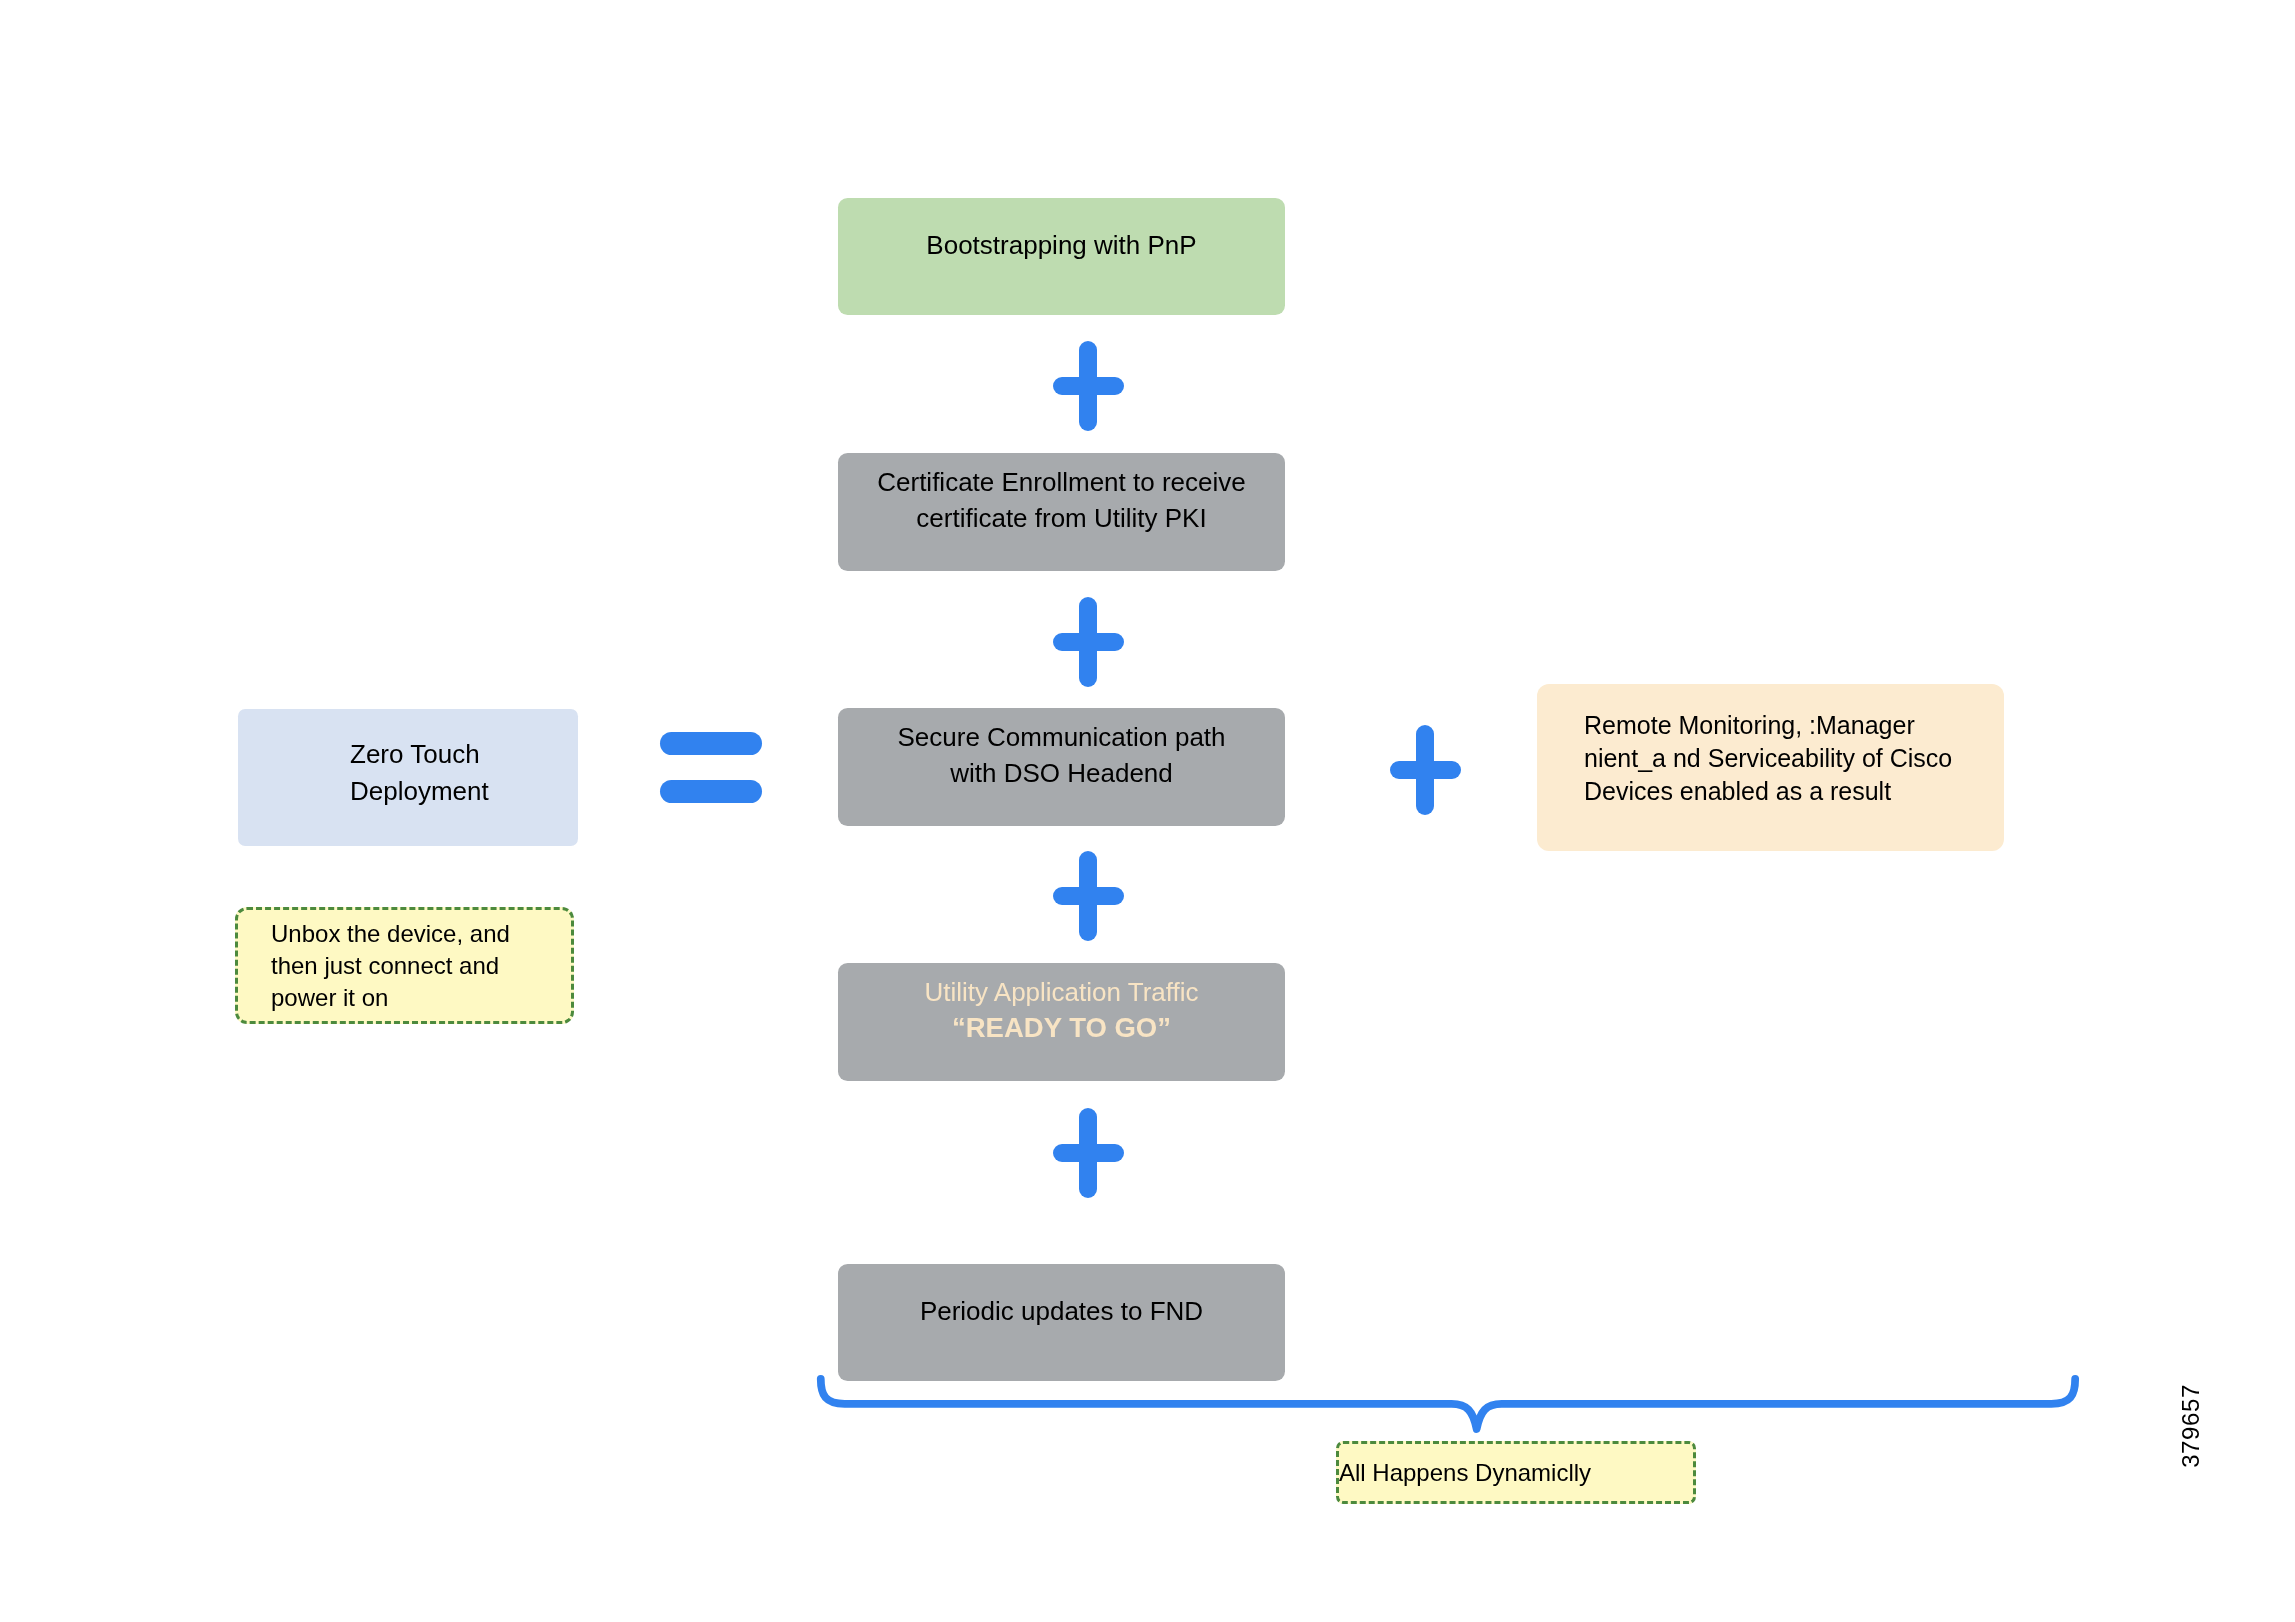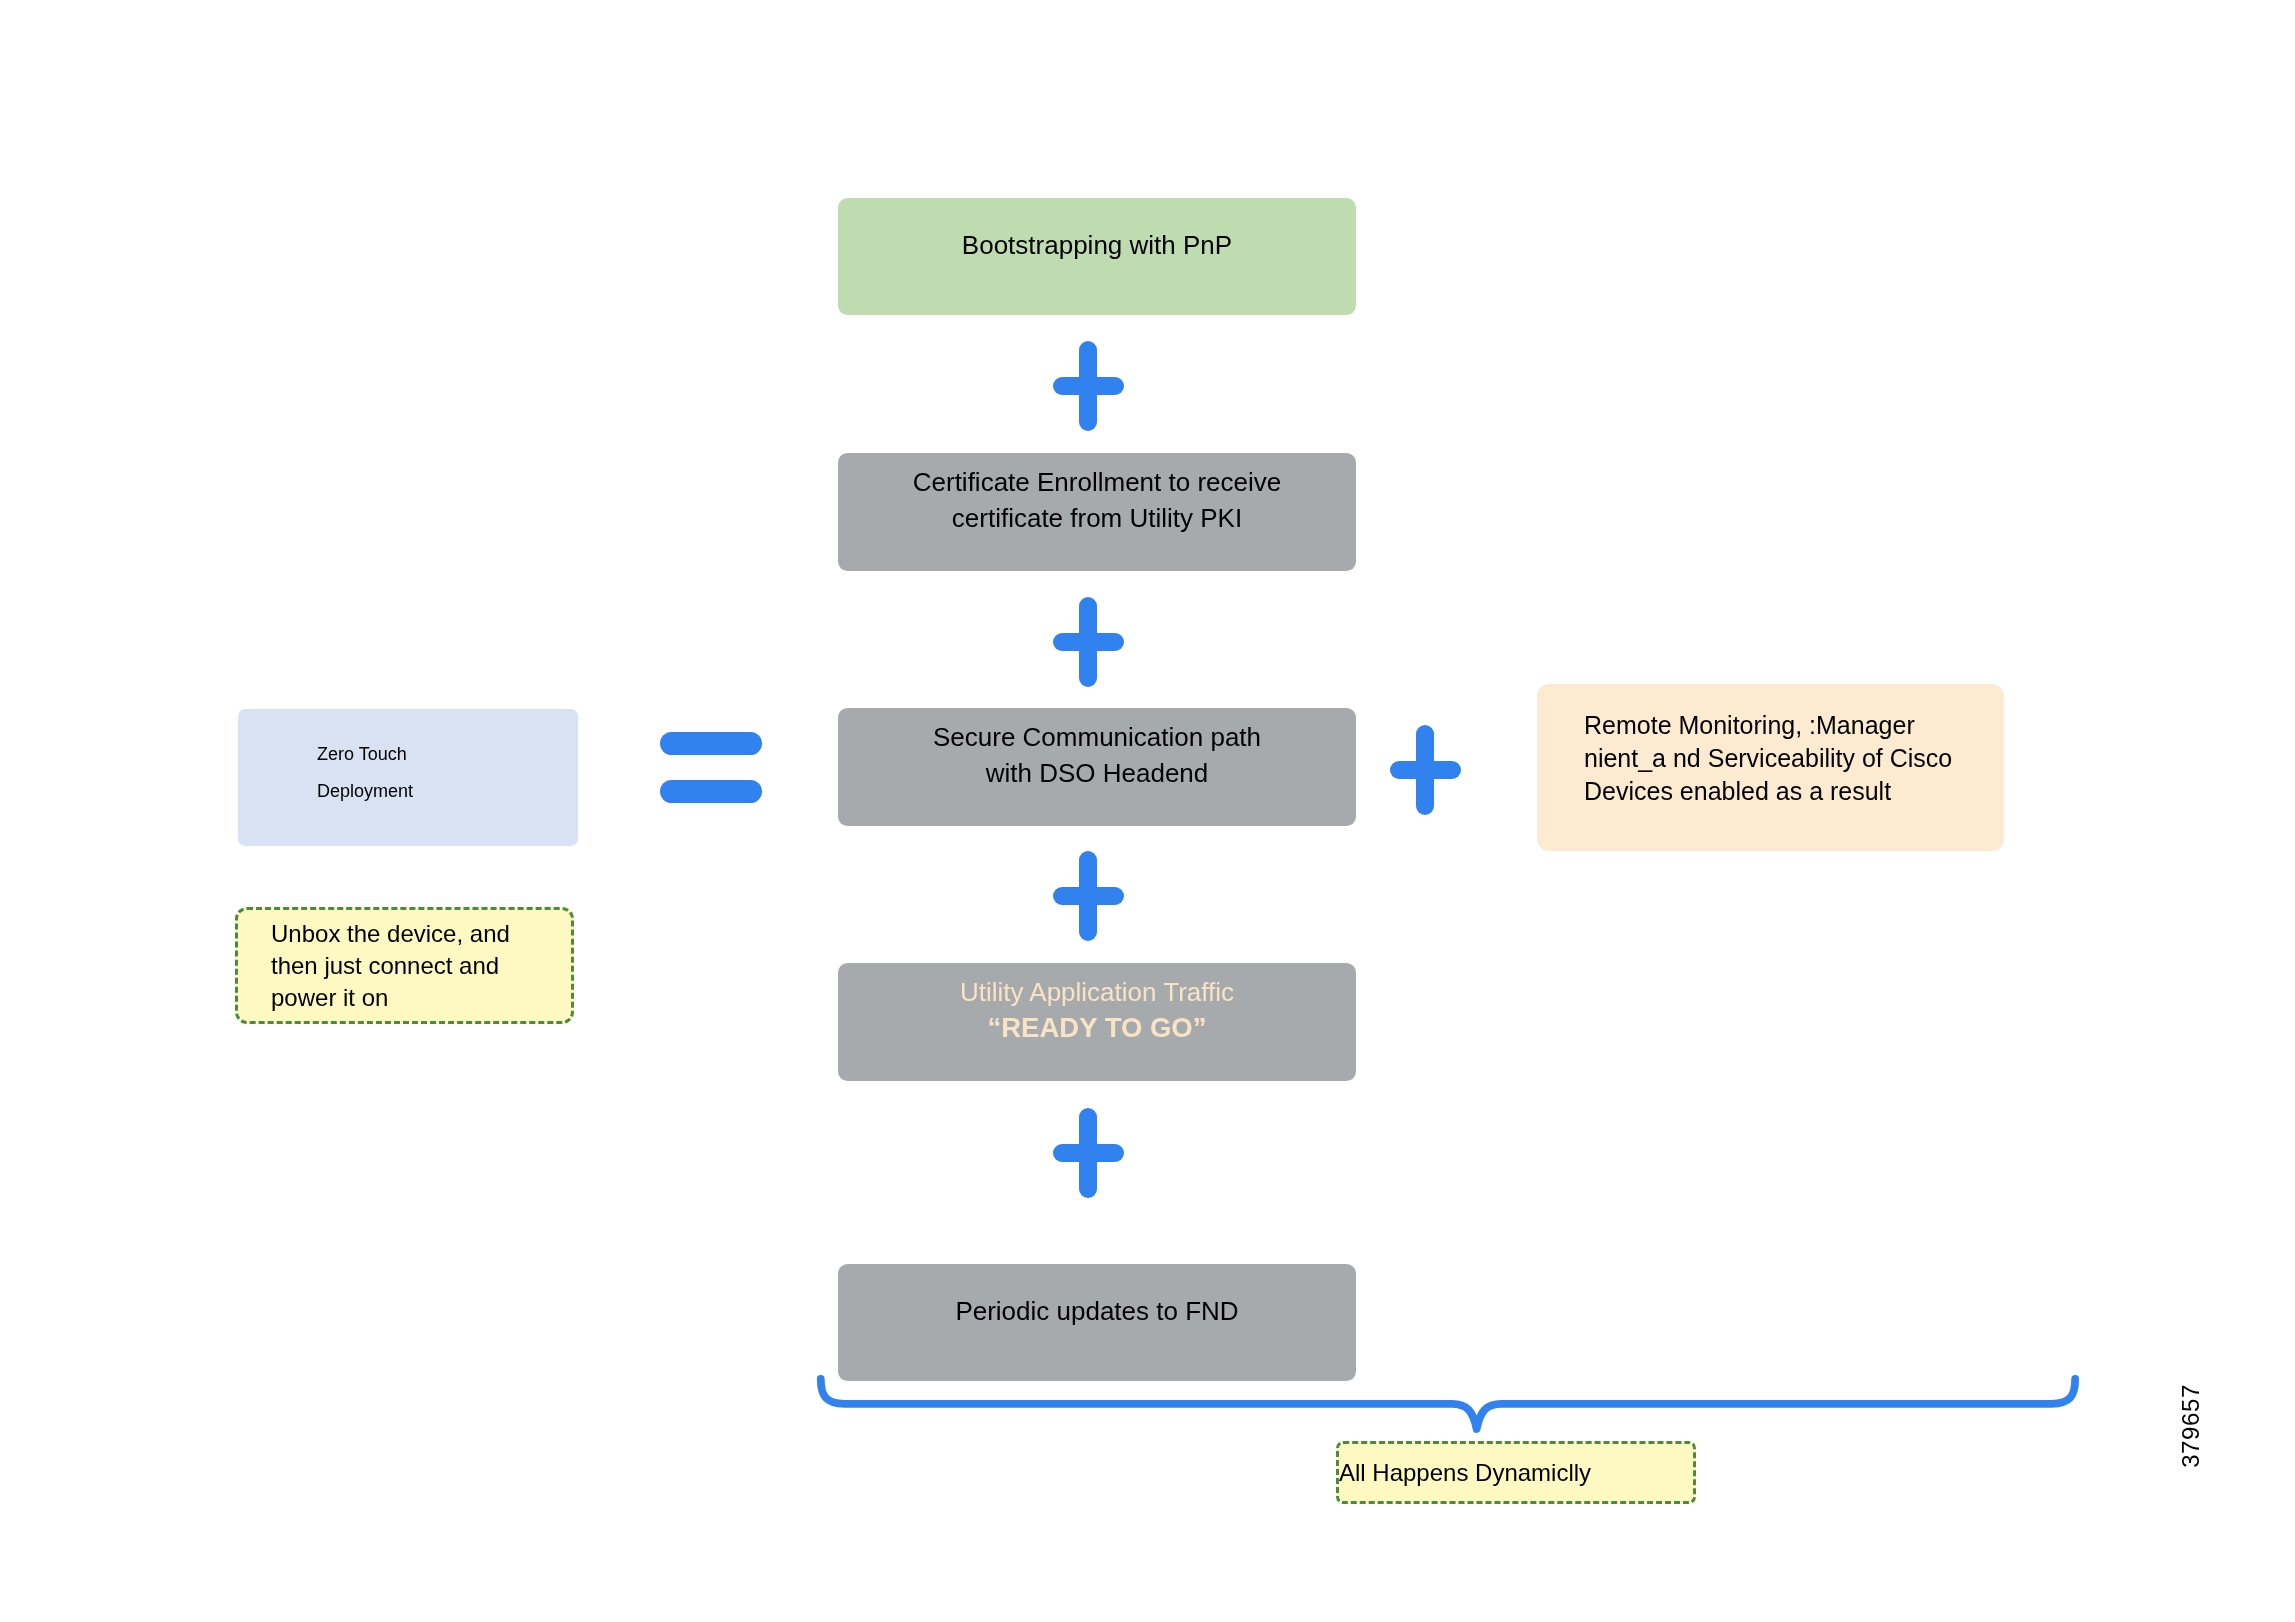--- a/index.html
+++ b/index.html
@@ -14,32 +14,32 @@
   }
   html,body{margin:0;padding:0;background:#ffffff;}
   .canvas{
     position:relative;width:2295px;height:1622px;background:#ffffff;overflow:hidden;
     font-family:"Liberation Sans", sans-serif;color:var(--text-black);
   }
   .box{position:absolute;display:flex;flex-direction:column;justify-content:center;box-sizing:border-box;}
   .box .line{white-space:nowrap;}
 
   
-  .stack-box{left:838px;width:518px;border-radius:9.6px;align-items:center;text-align:center;
+  .stack-box{left:838px;width:447px;border-radius:9.6px;align-items:center;text-align:center;
              font-size:26px;line-height:36px;padding-bottom:24px;}
   .box-green{top:198px;height:117px;background:var(--box-green);}
   .box-cert{top:453px;height:118px;background:var(--box-gray);justify-content:center;}
   .box-secure{top:708px;height:118px;background:var(--box-gray);}
   .box-utility{top:963px;height:118px;background:var(--box-gray);color:var(--text-cream);}
   .box-utility .bold-line{font-weight:bold;font-size:27.5px;}
   .box-periodic{top:1264px;height:117px;background:var(--box-gray);}
 
   
   .box-zero{left:238px;top:709px;width:340px;height:137px;background:var(--box-blue);
-            border-radius:7.2px;padding-left:79px;padding-bottom:9.6px;font-size:18px;line-height:37px;}
+            border-radius:7.2px;padding-left:112px;padding-bottom:9.6px;font-size:26px;line-height:37px;}
   .note{border:3px dashed var(--dash-green);background:#fef9c3;}
   .box-unbox{left:235px;top:907px;width:339px;height:117px;border-radius:12px;
              padding-left:33px;font-size:24px;line-height:32px;}
   .box-dynamic{left:1336px;top:1441px;width:360px;height:63px;border-radius:7.2px;
                align-items:flex-start;text-align:center;font-size:24px;}
 
   
   .box-remote{left:1537px;top:684px;width:467px;height:167px;background:var(--box-peach);
               border-radius:12px;padding-left:47px;padding-bottom:18px;font-size:25px;line-height:33px;}
 

